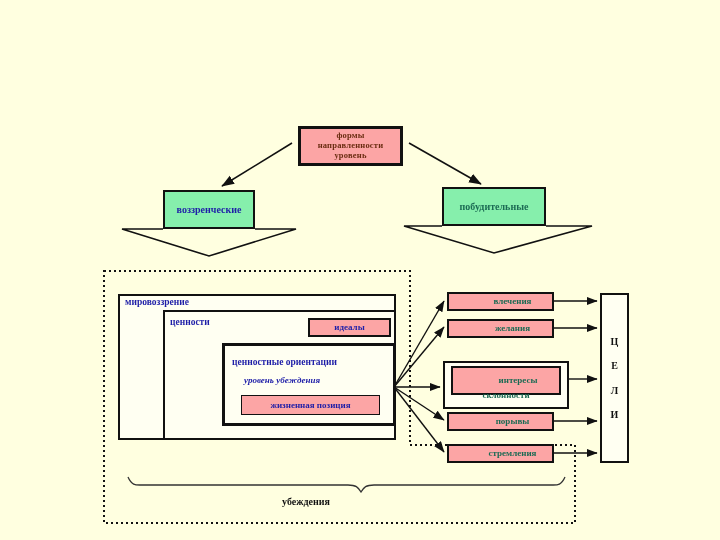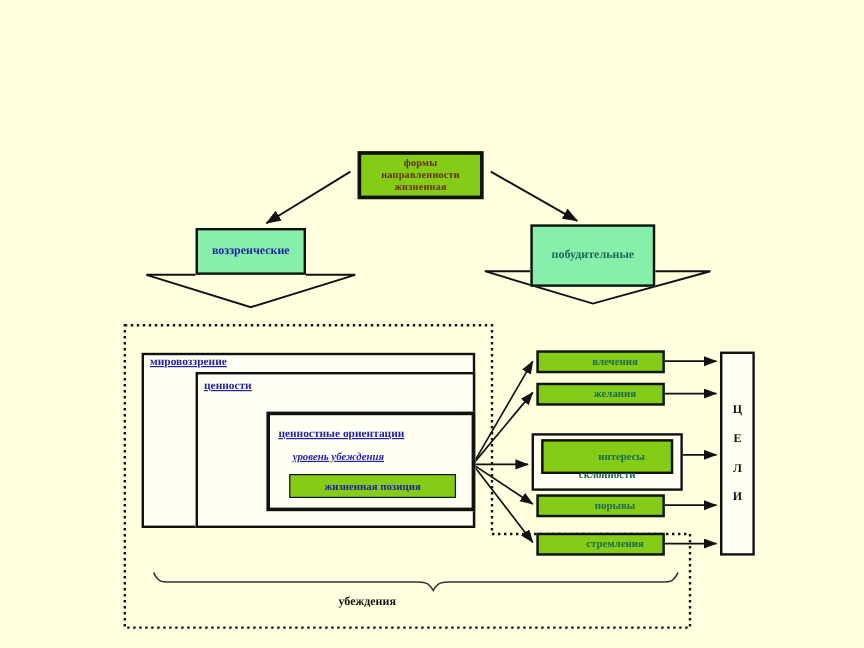--- a/index.html
+++ b/index.html
@@ -9,21 +9,21 @@
     font-family:"Liberation Serif", serif;
     overflow:hidden;
     position:relative;
   }
   #stage{position:absolute;left:0;top:0;width:720px;height:540px;}
   .svg-layer{position:absolute;left:0;top:0;width:720px;height:540px;pointer-events:none;}
 
   .node{
     position:absolute;
     box-sizing:border-box;
-    background:#84cc16;
+    background:#fca5a5;
     display:flex;
     align-items:center;
     justify-content:center;
     text-align:center;
     font-weight:bold;
     line-height:1.15;
   }
 
   
   #box-forms{
@@ -35,32 +35,32 @@
   }
   #box-forms span{display:block;}
 
   
   .arrowbox{
     border:2px solid #111111;
     background:#86efac;
     font-size:10px;
   }
   #box-vozzr{left:163px;top:190px;width:92px;height:39px;color:#1F1FA8;}
-  #box-pobud{left:442px;top:187px;width:104px;height:52px;color:#1C6B54;}
+  #box-pobud{left:442px;top:187px;width:104px;height:39px;color:#1C6B54;}
 
   
   .panel{
     position:absolute;box-sizing:border-box;background:#FFFFF2;
   }
   #p-mirovozzrenie{left:118px;top:294px;width:278px;height:146px;border:2px solid #111111;}
   #p-cennosti{left:163px;top:310px;width:233px;height:130px;border:2px solid #111111;}
   #p-co{left:222px;top:343px;width:174px;height:83px;border:3px solid #111111;}
 
   .lbl{
-    position:absolute;font-weight:bold;color:#1F1FA8;white-space:nowrap;text-decoration:underline;
+    position:absolute;font-weight:bold;color:#1F1FA8;white-space:nowrap;
   }
   #lbl-mirovozzrenie{left:125px;top:297px;font-size:9.5px;}
   #lbl-cennosti{left:170px;top:317px;font-size:9.5px;}
   #lbl-co{left:232px;top:357px;font-size:9.5px;}
   #lbl-uroven{left:244px;top:375px;font-size:9px;font-style:italic;font-weight:bold;}
 
   #box-idealy{
     left:308px;top:318px;width:83px;height:19px;
     border:2px solid #111111;color:#1F1FA8;font-size:9px;
   }
@@ -134,36 +134,37 @@
     <line x1="554" y1="453" x2="597" y2="453" stroke="#111111" stroke-width="1.4" marker-end="url(#ah)"></line>
 
     <path d="M128,477 C132,486 136,485 142,485 L348,485 C356,485 358,487 361,492
              C364,487 366,485 374,485 L551,485 C557,485 561,486 565,477" fill="none" stroke="#333333" stroke-width="1.3"></path>
   </svg>
 
   <div class="node" id="box-forms">
     <div>
       <span>формы</span>
       <span>направленности</span>
-      <span>жизненная</span>
+      <span>уровень</span>
     </div>
   </div>
 
   <div class="node arrowbox" id="box-vozzr">воззренческие</div>
   <div class="node arrowbox" id="box-pobud">побудительные</div>
 
   <div class="panel" id="p-mirovozzrenie"></div>
   <div class="panel" id="p-cennosti"></div>
   <div class="panel" id="p-co"></div>
 
   <div class="lbl" id="lbl-mirovozzrenie">мировоззрение</div>
   <div class="lbl" id="lbl-cennosti">ценности</div>
   <div class="lbl" id="lbl-co">ценностные ориентации</div>
   <div class="lbl" id="lbl-uroven">уровень убеждения</div>
 
+  <div class="node" id="box-idealy">идеалы</div>
   <div class="node" id="box-pozicia">жизненная позиция</div>
 
   <div class="node green" id="box-vlecheniya">влечения</div>
   <div class="node green" id="box-zhelaniya">желания</div>
 
   <div id="p-sklonnosti"></div>
   <div class="node green" id="box-interesy">интересы</div>
   <div id="lbl-sklonnosti">склонности</div>
 
   <div class="node green" id="box-poryvy">порывы</div>

